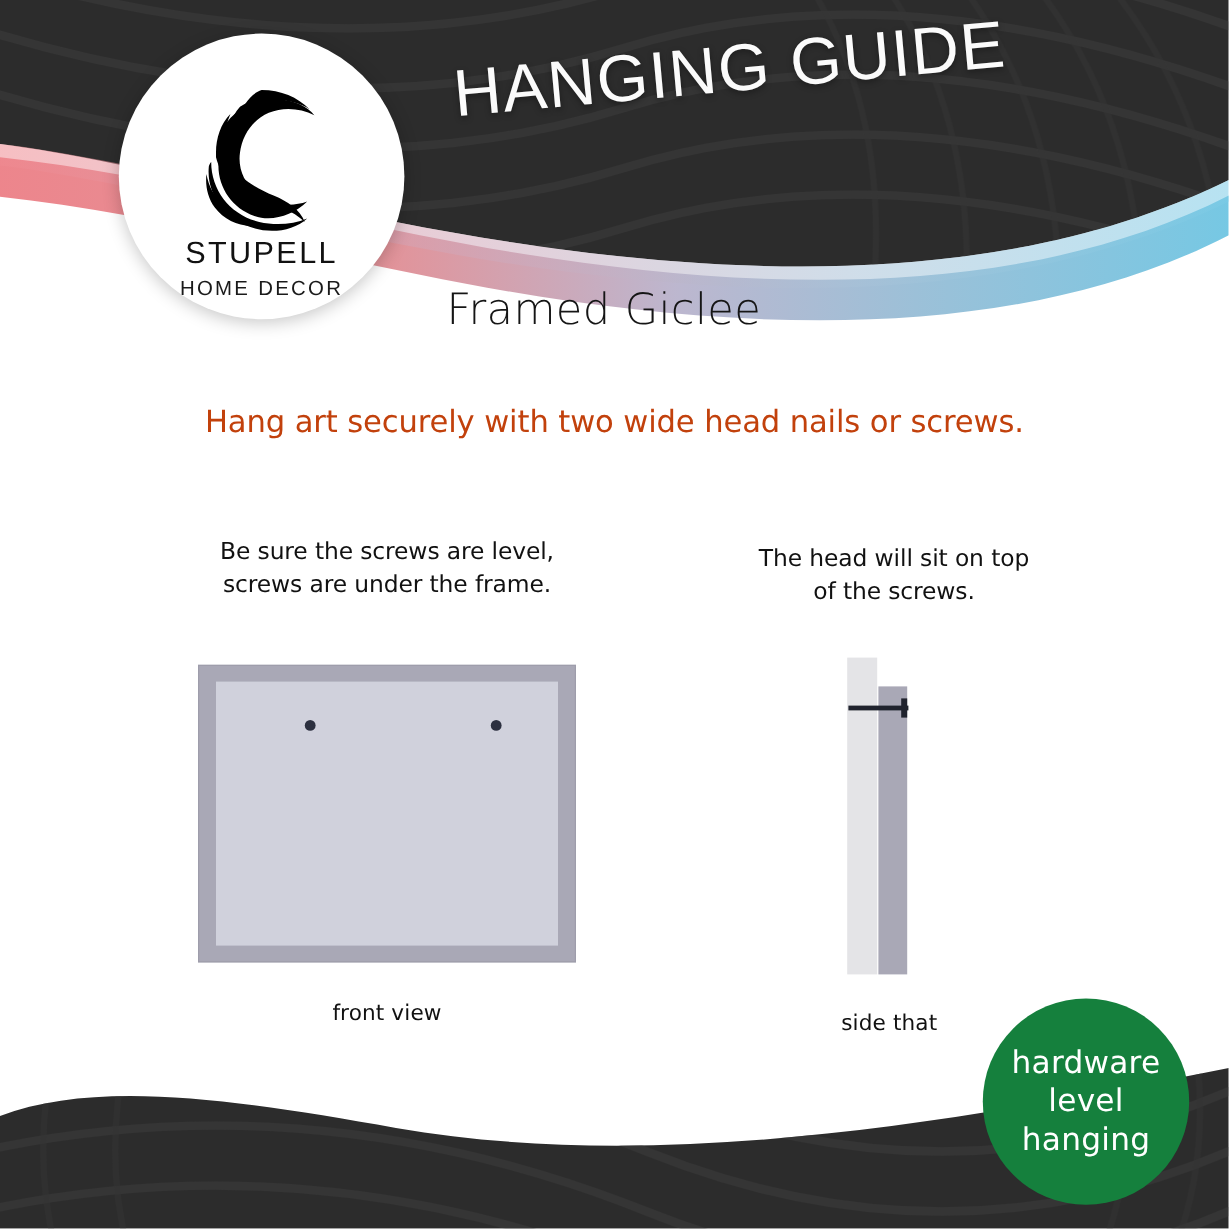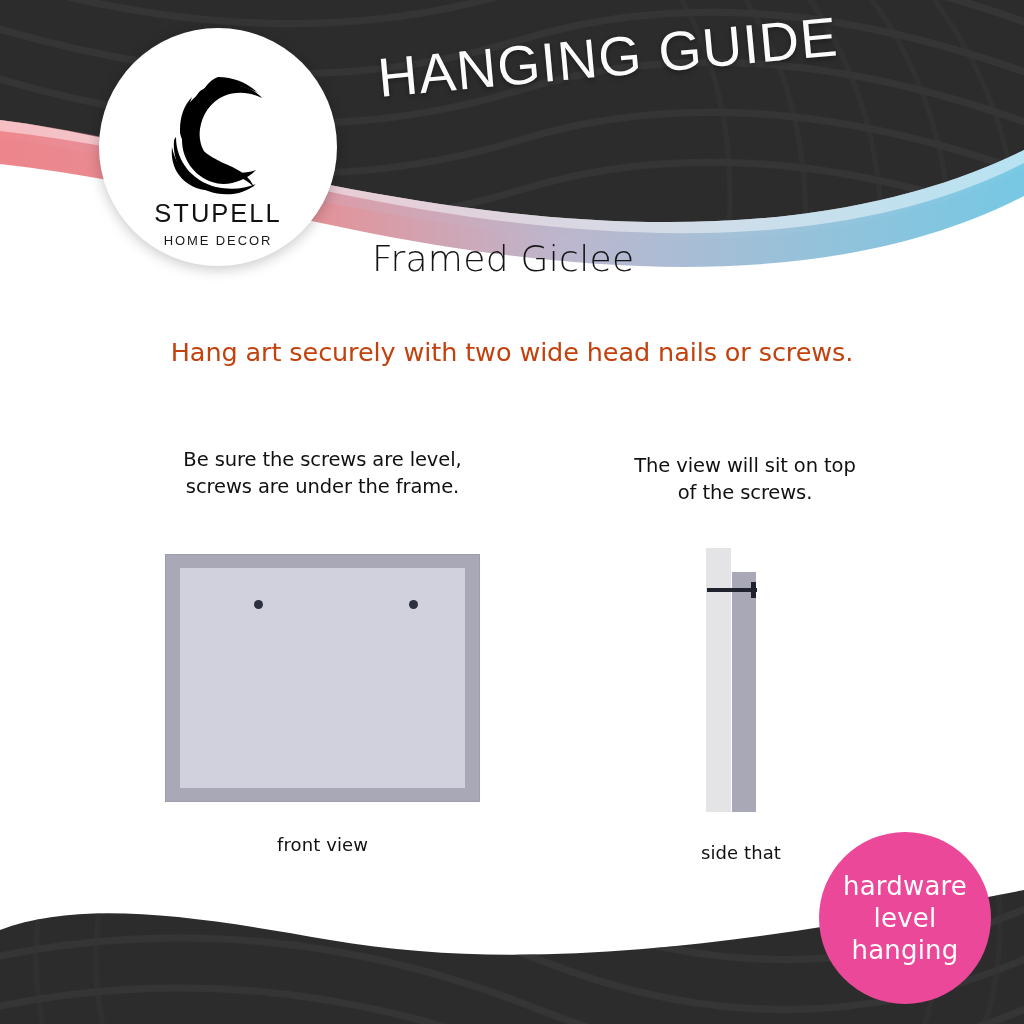--- a/index.html
+++ b/index.html
@@ -58,21 +58,21 @@
     font-family: "Liberation Sans", sans-serif;
     font-size: 25.5px;
     letter-spacing: 2.0px;
     color: #111111;
     font-weight: 400;
     line-height: 1;
     margin-top: 6px;
   }
   #logo-subwordmark {
     font-family: "Liberation Sans", sans-serif;
-    font-size: 13px;
+    font-size: 17px;
     letter-spacing: 1.9px;
     color: #1a1a1a;
     font-weight: 400;
     line-height: 1;
     margin-top: 7px;
   }
 
   
   #header-title {
     position: absolute;
@@ -225,21 +225,21 @@
   #label-side-view  { left: 661px; top: 842px; width: 160px; }
 
   
   #hardware-badge {
     position: absolute;
     left: 819px;
     top: 832px;
     width: 172px;
     height: 172px;
     border-radius: 50%;
-    background: #ec4899;
+    background: #15803d;
     display: flex;
     flex-direction: column;
     align-items: center;
     justify-content: center;
     z-index: 7;
   }
   .badge-line {
     font-family: "DejaVu Sans", sans-serif;
     font-size: 26px;
     font-weight: 400;
@@ -360,21 +360,21 @@
   <div id="product-subtitle">Framed Giclee</div>
 
   <div id="main-instruction">Hang art securely with two wide head nails or screws.</div>
 
   <div class="caption" id="caption-front">
     <div>Be sure the screws are level,</div>
     <div>screws are under the frame.</div>
   </div>
 
   <div class="caption" id="caption-side">
-    <div>The view will sit on top</div>
+    <div>The head will sit on top</div>
     <div>of the screws.</div>
   </div>
 
   <div id="front-view-diagram">
     <div id="front-view-panel">
       <div class="screw-dot" id="screw-dot-left"></div>
       <div class="screw-dot" id="screw-dot-right"></div>
     </div>
   </div>
 

